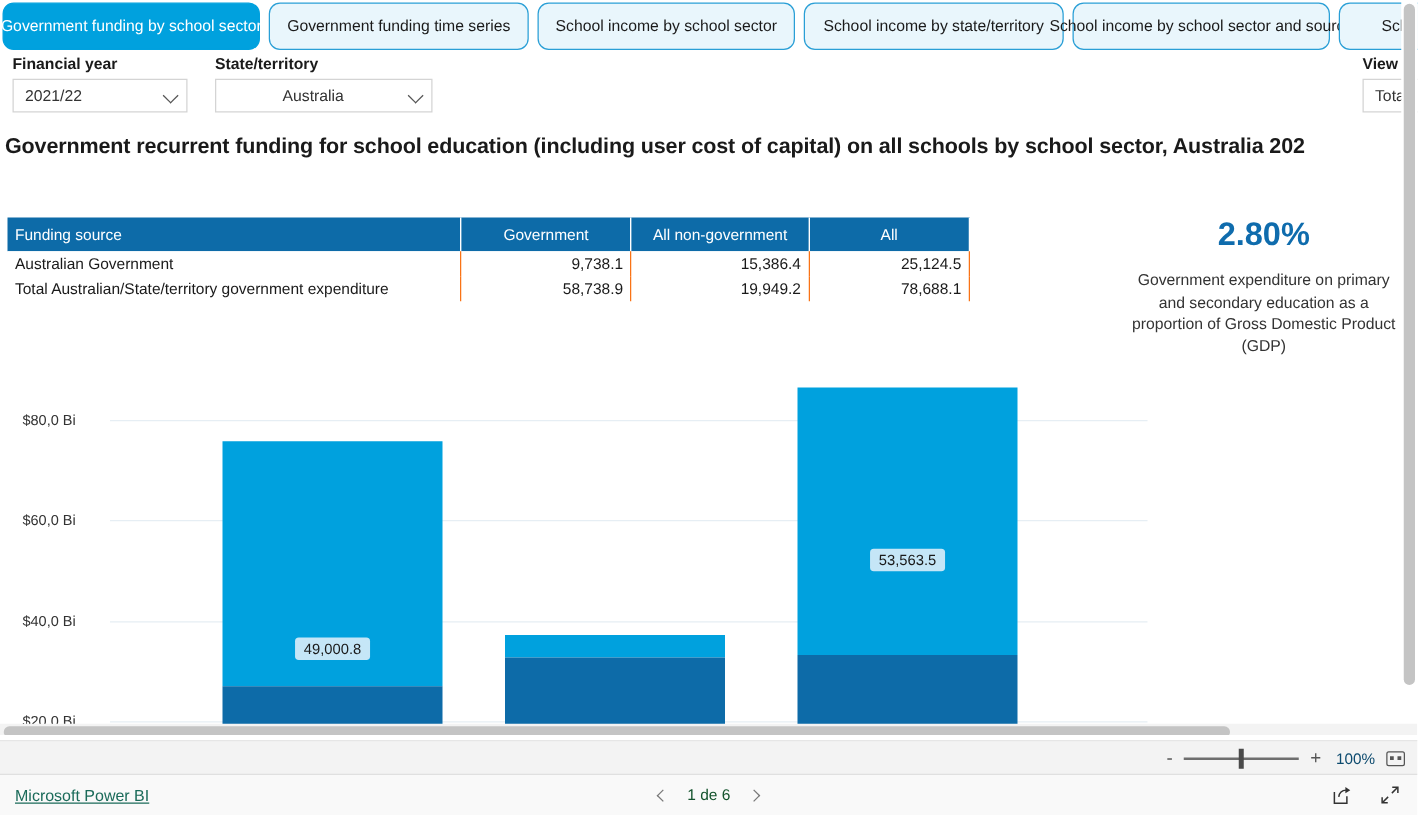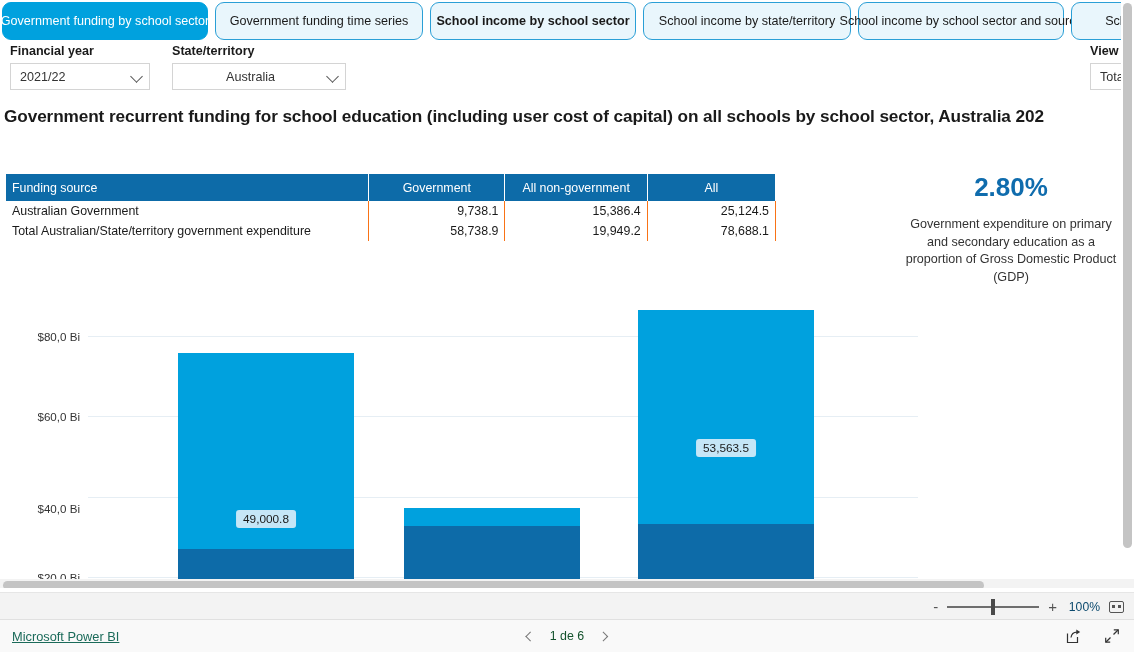--- a/index.html
+++ b/index.html
@@ -51,21 +51,21 @@
     line-height: 14px;
     cursor: pointer;
   }
   .tab.active {
     background: #00a1de;
     border-color: #00a1de;
     color: #ffffff;
   }
   #tab0 { width: 206px; margin-left: 2px; }
   #tab1 { width: 208px; }
-  #tab2 { width: 206px; font-weight: bold; }
+  #tab2 { width: 206px; }
   #tab3 { width: 208px; }
   #tab4 { width: 206px; }
   #tab5 { width: 90px; }
 
   
   #filters {
     position: absolute;
     left: 0; top: 44px;
     width: 1134px; height: 58px;
   }
@@ -180,21 +180,21 @@
   
   #chart {
     position: absolute;
     left: 0; top: 310px;
     width: 1134px; height: 278px;
   }
   .ytick {
     position: absolute;
     left: 18px;
     width: 62px;
-    text-align: right;
+    text-align: left;
     font-size: 11.6px;
     color: #333333;
     white-space: nowrap;
   }
   .gridline {
     position: absolute;
     left: 88px;
     width: 830px;
     height: 1px;
     background: #e6eef4;
@@ -436,21 +436,21 @@
 
     <div id="kpi">
       <div id="kpi-value">2.80%</div>
       <div id="kpi-caption">Government expenditure on primary and secondary education as a proportion of Gross Domestic Product (GDP)</div>
     </div>
 
     <div id="chart">
 
       <div class="ytick" style="top:20px">$80,0 Bi</div>
       <div class="ytick" style="top:100px">$60,0 Bi</div>
-      <div class="ytick" style="top:192px">$40,0 Bi</div>
+      <div class="ytick" style="top:181px">$40,0 Bi</div>
       <div class="ytick" style="top:261px">$20,0 Bi</div>
 
       <div class="gridline" style="top:26px"></div>
       <div class="gridline" style="top:106px"></div>
       <div class="gridline" style="top:187px"></div>
       <div class="gridline" style="top:267px"></div>
 
       <div id="plot">
 
         <div class="bar" style="left:90px; width:176px; height:278px;">

